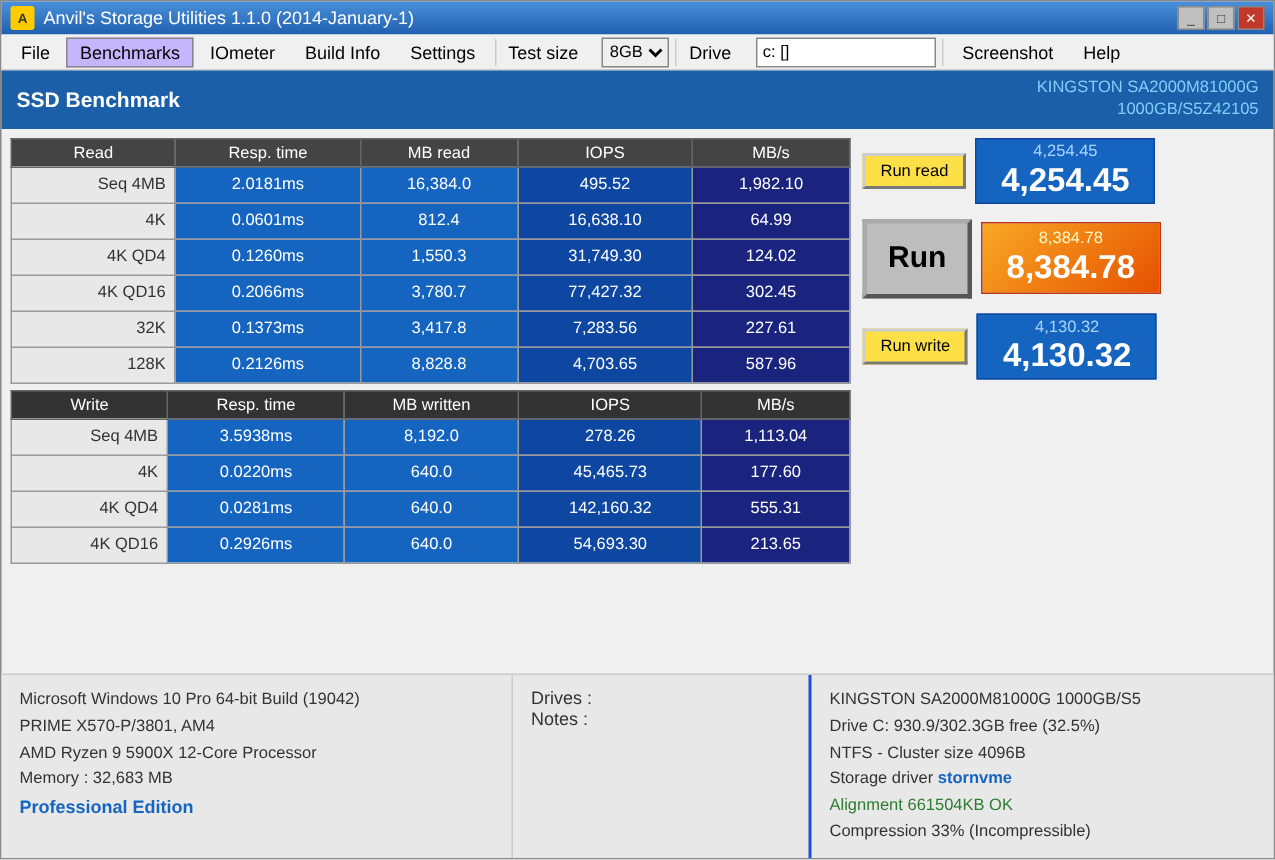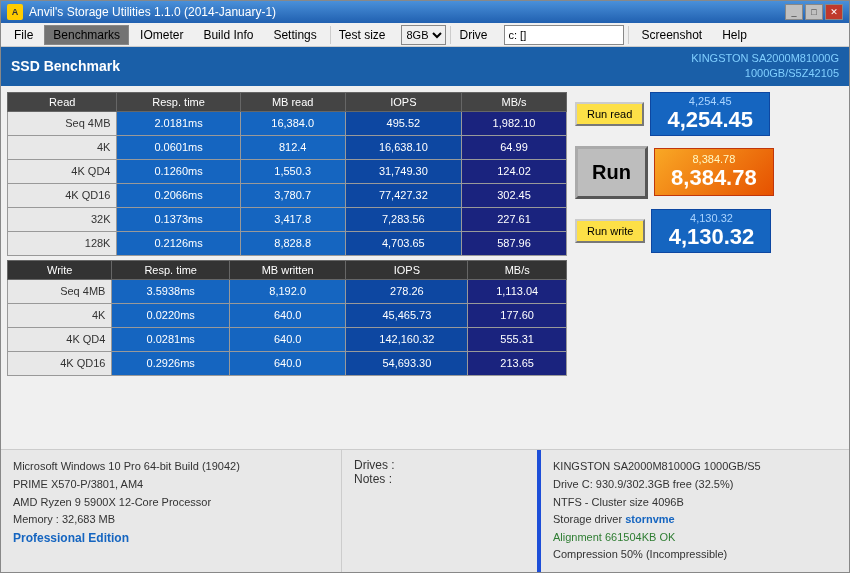--- a/index.html
+++ b/index.html
@@ -79,21 +79,21 @@
       gap: 2px;
     }
     .menu-item {
       padding: 2px 8px;
       font-size: 12px;
       cursor: pointer;
       border: 1px solid transparent;
     }
     .menu-item.active {
       border: 1px solid #888;
-      background: #737373;
+      background: #c4b5fd;
     }
     .menu-separator { width: 1px; height: 18px; background: #ccc; margin: 0 2px; }
     .toolbar-group {
       display: flex;
       align-items: center;
       gap: 16px;
       margin-left: 4px;
     }
     .toolbar-label { font-size: 12px; }
     .toolbar-select {
@@ -248,21 +248,21 @@
       flex: 0 0 340px;
       padding: 8px 12px;
       font-size: 11px;
       line-height: 1.6;
       color: #333;
     }
     .footer-mid {
       flex: 0 0 200px;
       padding: 8px 12px;
       border-left: 1px solid #ccc;
-      border-right: 4px solid #1d4ed8;
+      border-right: 2px solid #1d4ed8;
       font-size: 12px;
       color: #333;
     }
     .footer-right {
       flex: 1;
       padding: 8px 12px;
       font-size: 11px;
       line-height: 1.6;
       color: #333;
     }
@@ -468,16 +468,16 @@
     </div>
     <div class="footer-right">
       <div>KINGSTON SA2000M81000G 1000GB/S5</div>
       <div>Drive C: 930.9/302.3GB free (32.5%)</div>
       <div>NTFS - Cluster size 4096B</div>
       <div>
         <span>Storage driver</span>
         <span style="color:#1565c0;font-weight:bold;">stornvme</span>
       </div>
       <div class="highlight-ok">Alignment 661504KB OK</div>
-      <div>Compression 50% (Incompressible)</div>
+      <div>Compression 33% (Incompressible)</div>
     </div>
   </div>
 </div>
 
 </body></html>

